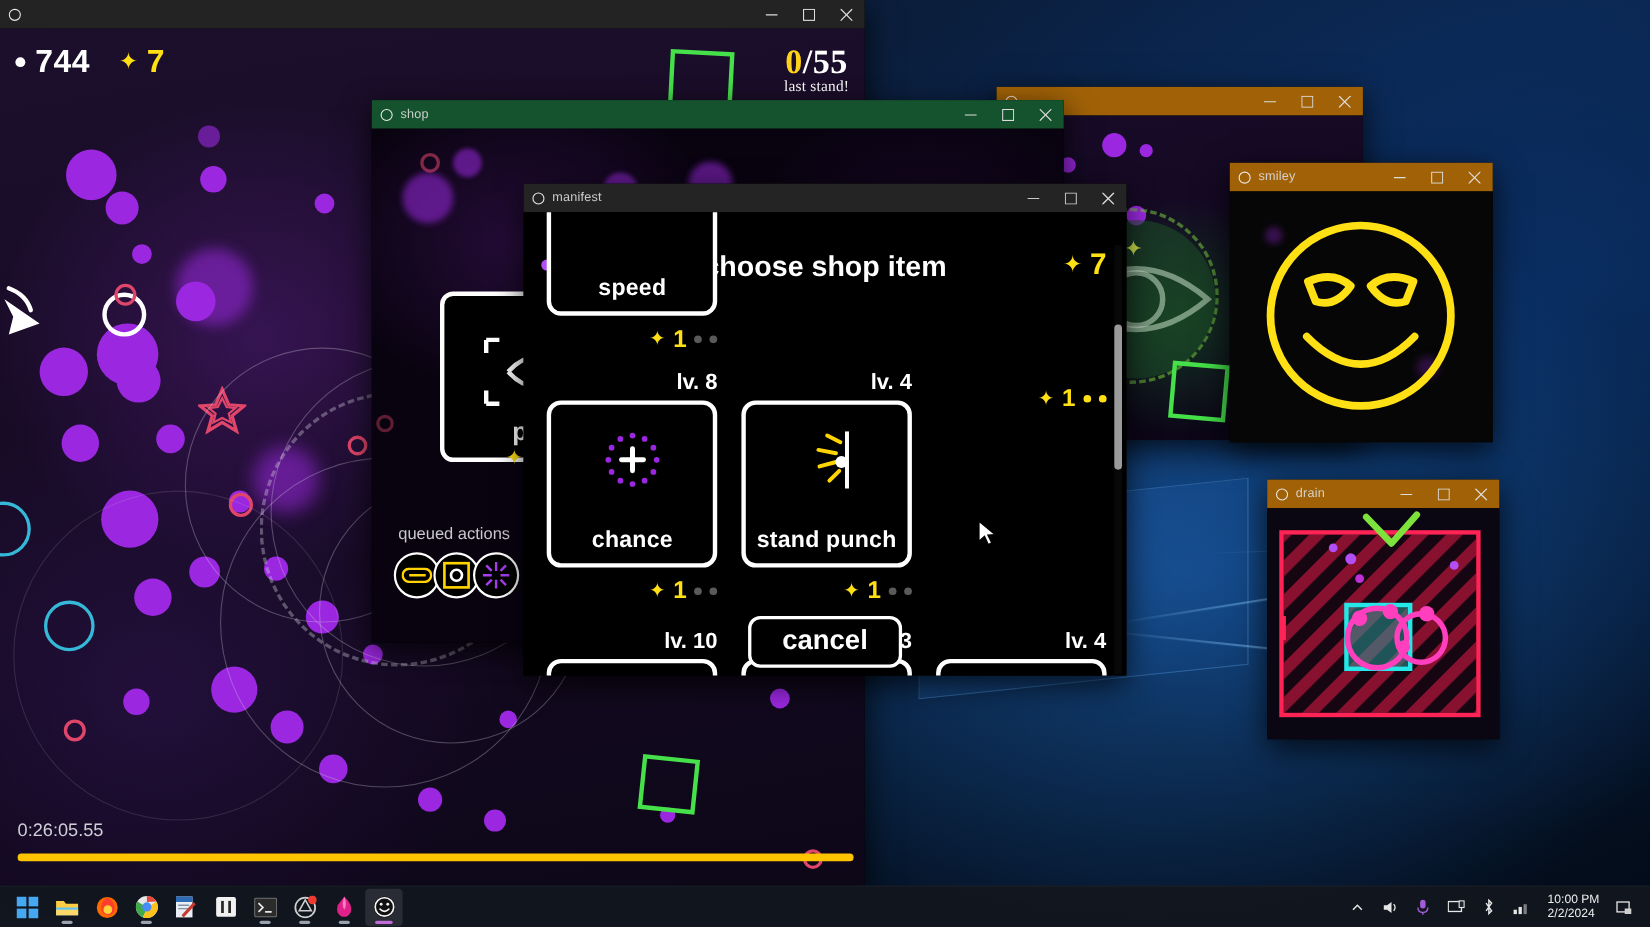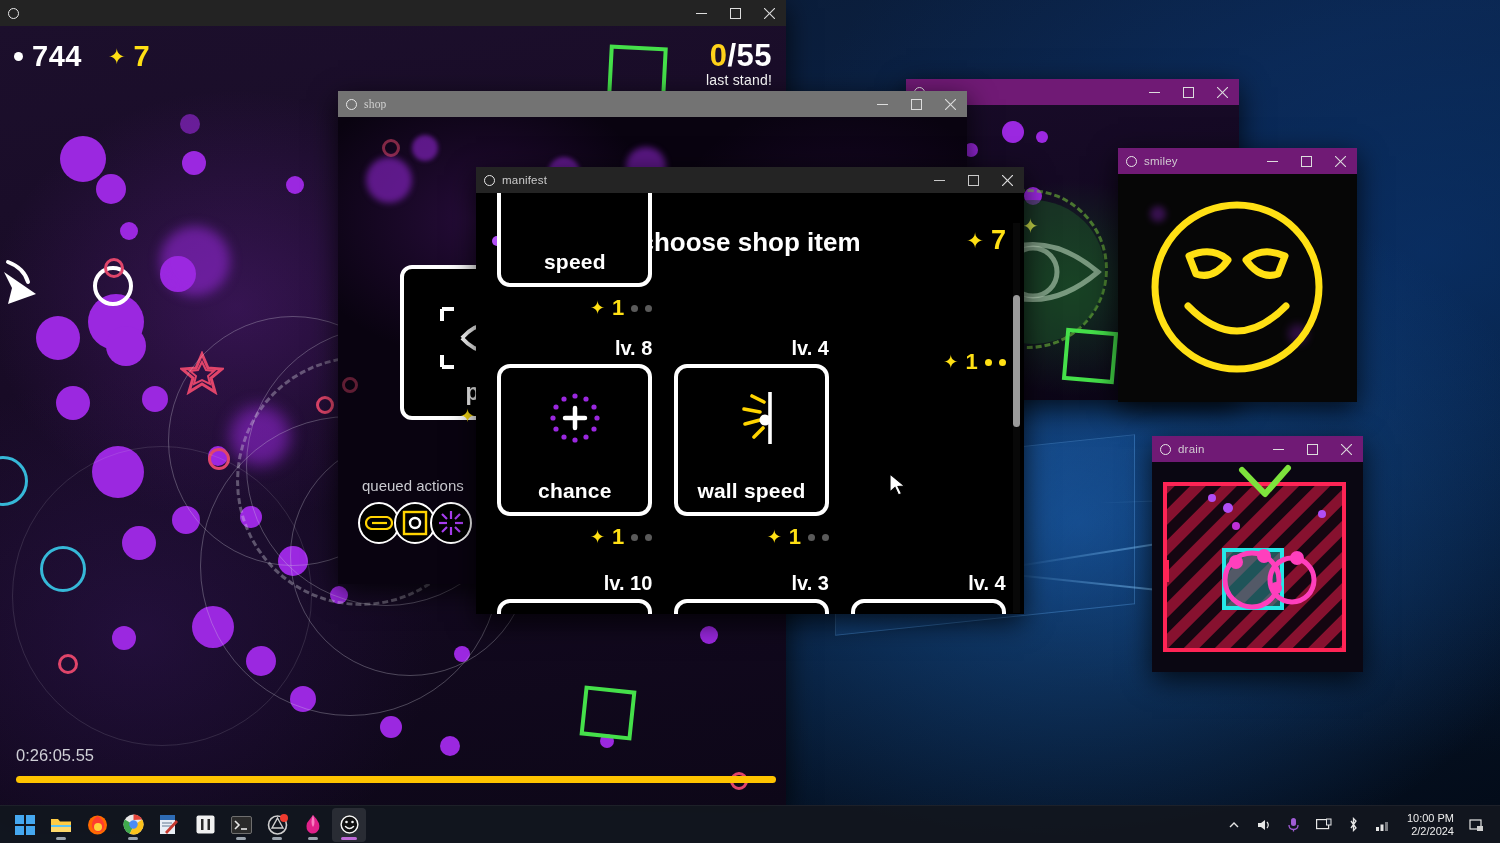--- a/index.html
+++ b/index.html
@@ -27,21 +27,21 @@
   }
   .wp-pane {
     position: absolute;
     background: linear-gradient(135deg, rgba(40,120,210,0.30), rgba(20,70,150,0.05));
     border: 1px solid rgba(120,190,255,0.25);
   }
 
   
   .win { position: absolute; background: #000; box-shadow: 0 8px 26px rgba(0,0,0,0.75); }
   .titlebar {
-    height: 26px; background: #701a75;
+    height: 26px; background: #a16207;
     display: flex; align-items: center;
     color: #d9d9d9; font-size: 11.5px; letter-spacing: .2px;
     user-select: none;
   }
   .tb-appicon {
     width: 26px; height: 26px; display: flex; align-items: center; justify-content: center;
     flex: 0 0 26px;
   }
   .tb-appicon .ring {
     width: 11px; height: 11px; border: 1.6px solid #e8e8e8; border-radius: 50%;
@@ -76,32 +76,32 @@
   .greensq { position: absolute; border: 4px solid #45e04a; }
 
   .hud-left { position: absolute; left: 14px; top: 14px; display: flex; align-items: center; gap: 26px; }
   .hud-coin { display: flex; align-items: center; gap: 9px; }
   .coin-dot { width: 9px; height: 9px; border-radius: 50%; background: #ffffff; }
   .hud-num { color: #fff; font-size: 29px; font-weight: 700; letter-spacing: .5px; }
   .star-glyph { color: #ffe014; font-size: 21px; line-height: 1; }
   .hud-star { display: flex; align-items: center; gap: 8px; }
   .hud-star .hud-num { color: #ffe014; }
 
-  .hud-right { position: absolute; right: 14px; top: 12px; text-align: right; }
+  .hud-right { position: absolute; right: 14px; top: 12px; text-align: center; font-family: Liberation Serif, serif; }
   .wave-count { font-size: 31px; font-weight: 700; color: #ffffff; letter-spacing: .5px; }
   .wave-count .cur { color: #ffd21a; }
   .wave-label { font-size: 14px; color: #ffffff; margin-top: -2px; letter-spacing: .2px; }
 
   .timer-text { position: absolute; left: 16px; bottom: 40px; color: #cfcfd6; font-size: 16.5px; }
   .hpbar { position: absolute; left: 16px; right: 10px; bottom: 22px; height: 7px; background: #ffc400; border-radius: 4px; }
   .cursor-arrow { position: absolute; }
 
   
   #shop-window { left: 338px; top: 91px; width: 629px; height: 493px; }
-  #shop-window .titlebar { background: #737373; font-family: Liberation Serif, serif; }
+  #shop-window .titlebar { background: #14532d; }
   #shop-body {
     position: absolute; left: 0; top: 26px; width: 629px; height: 467px;
     background:
       radial-gradient(ellipse 260px 200px at 22% 22%, rgba(110,35,160,0.28), rgba(0,0,0,0) 70%),
       radial-gradient(ellipse 260px 230px at 80% 30%, rgba(90,30,140,0.22), rgba(0,0,0,0) 70%),
       #090310;
     overflow: hidden;
   }
   .shop-chevron { position: absolute; left: 70px; top: 155px; }
   .shop-head { position: absolute; left: 100px; top: 155px; color: #fff; font-size: 35px; font-weight: 700; }
@@ -195,21 +195,21 @@
   .tb-left { display: flex; align-items: center; gap: 2px; padding-left: 8px; }
   .tb-item {
     width: 34px; height: 34px; display: flex; align-items: center; justify-content: center;
     position: relative; border-radius: 4px;
   }
   .tb-item.active { background: rgba(255,255,255,0.10); }
   .tb-underline { position: absolute; bottom: 2px; width: 10px; height: 2.5px; border-radius: 2px; background: #9aa3ad; }
   .tb-underline.wide { width: 16px; background: #c06bd8; }
   .tb-right { display: flex; align-items: center; gap: 4px; padding-right: 10px; color: #e6e6e6; }
   .tray-ic { width: 26px; height: 34px; display: flex; align-items: center; justify-content: center; }
-  .clock { font-size: 11px; line-height: 13px; text-align: right; color: #eee; padding: 0 6px; }
+  .clock { font-size: 11px; line-height: 13px; text-align: left; color: #eee; padding: 0 6px; }
 </style>
 </head>
 <body>
 
 <div id="root">
 
   <div class="wallpaper">
     <div class="wp-pane" style="left:835px;top:450px;width:300px;height:170px;transform:skewY(-6deg);"></div>
     <div class="wp-beam" style="left:1010px;top:548px;width:230px;transform:rotate(-9deg);"></div>
     <div class="wp-beam" style="left:1000px;top:585px;width:240px;transform:rotate(6deg);"></div>
@@ -671,21 +671,21 @@
                   <line x1="46" y1="0" x2="46" y2="52" stroke="#ffffff" stroke-width="3.6"></line>
                   <g stroke="#ffd400" stroke-width="3.6" stroke-linecap="round">
                     <line x1="40" y1="10" x2="28" y2="4"></line>
                     <line x1="36" y1="20" x2="20" y2="17"></line>
                     <line x1="36" y1="28" x2="21" y2="32"></line>
                     <line x1="39" y1="36" x2="30" y2="45"></line>
                   </g>
                   <circle cx="41" cy="28" r="5.5" fill="#ffffff"></circle>
                 </svg>
               </div>
-              <div class="name">wall speed</div>
+              <div class="name">stand punch</div>
             </div>
             <div class="mf-price">
               <span class="star">✦</span>
               <span class="val">1</span>
               <span class="pip"></span>
               <span class="pip"></span>
             </div>
           </div>
 
           <div class="mf-cell">
@@ -711,20 +711,21 @@
           <div class="mf-cell">
             <div class="mf-lvl">lv. 4</div>
             <div class="mf-box"></div>
           </div>
         </div>
       </div>
 
       <div class="mf-scroll-track"></div>
       <div class="mf-scroll"></div>
 
+      <button class="mf-cancel">cancel</button>
     </div>
   </div>
 
   <svg class="mouse-ptr" width="20" height="26">
     <path d="M2 2 L2 20 L7 15.5 L10.5 23 L13.5 21.5 L10 14.5 L16.5 14 Z" fill="#ffffff" stroke="#000000" stroke-width="1.1"></path>
   </svg>
 
   <div id="taskbar">
     <div class="tb-left">
 

